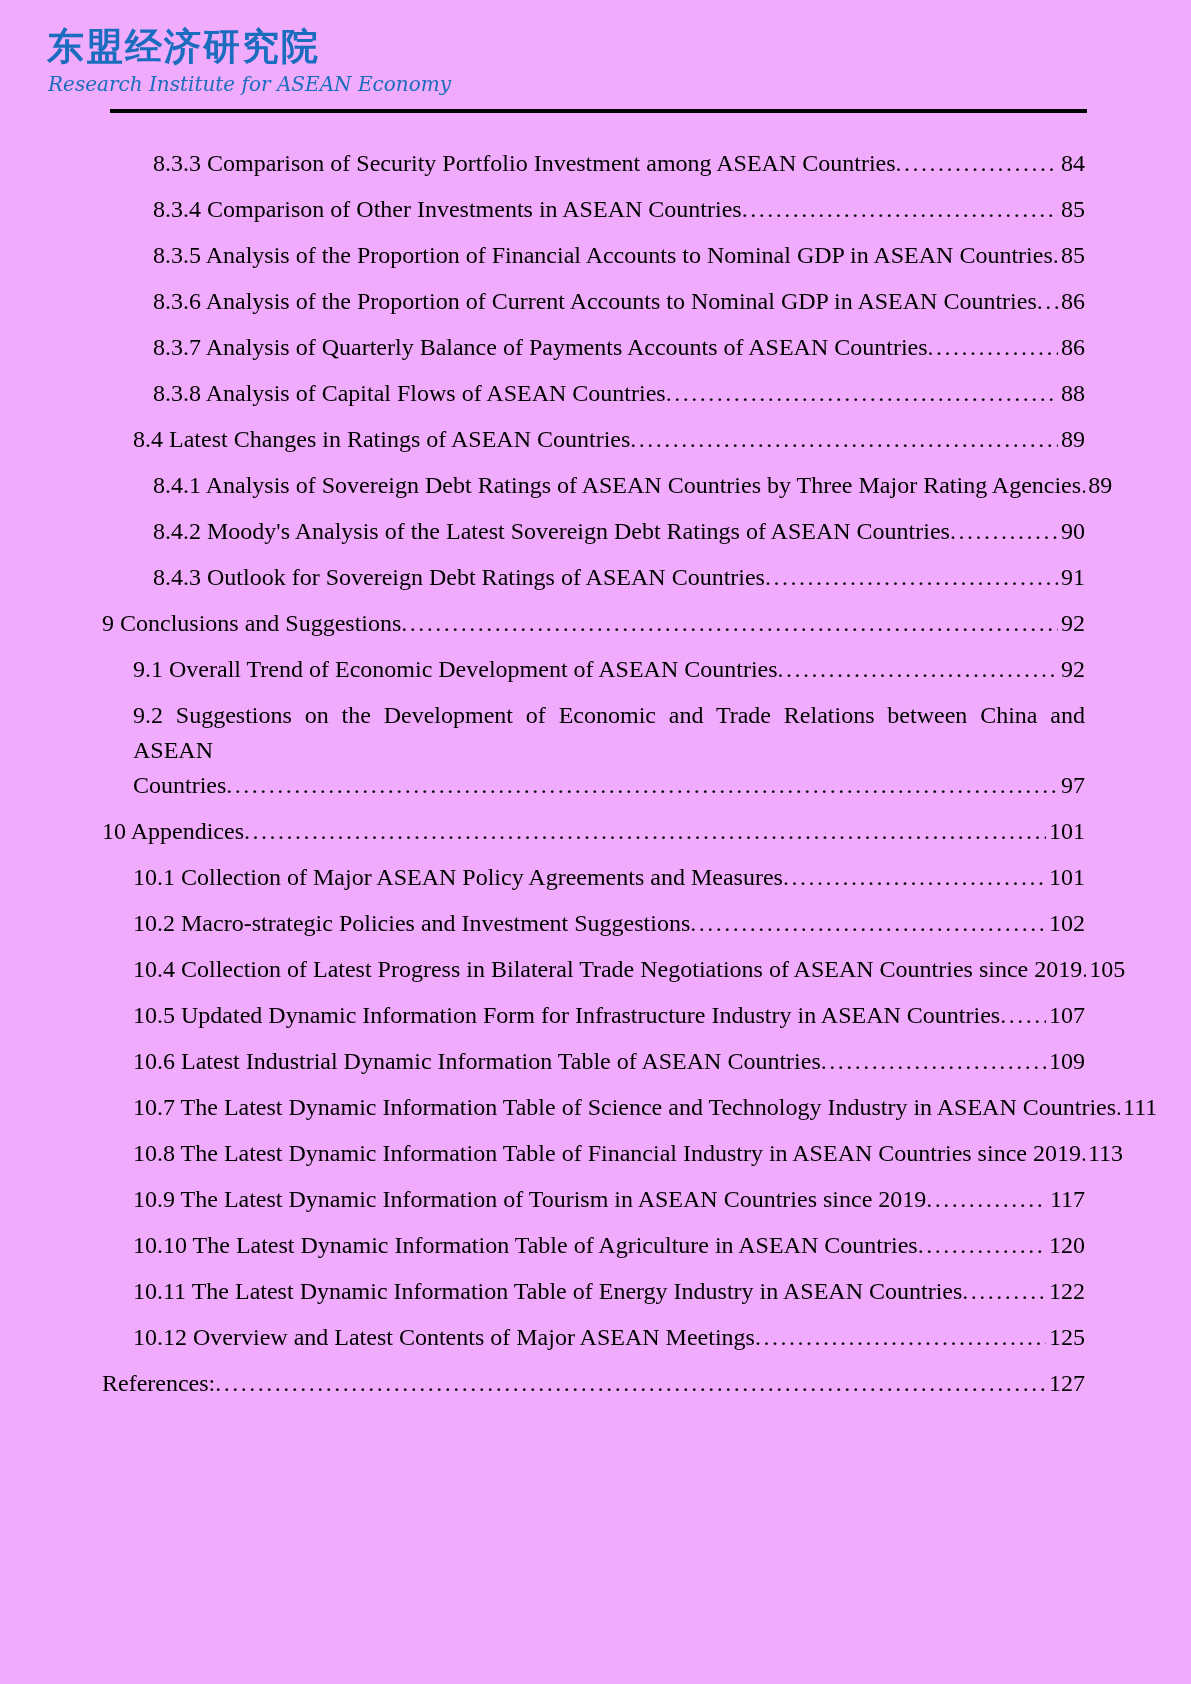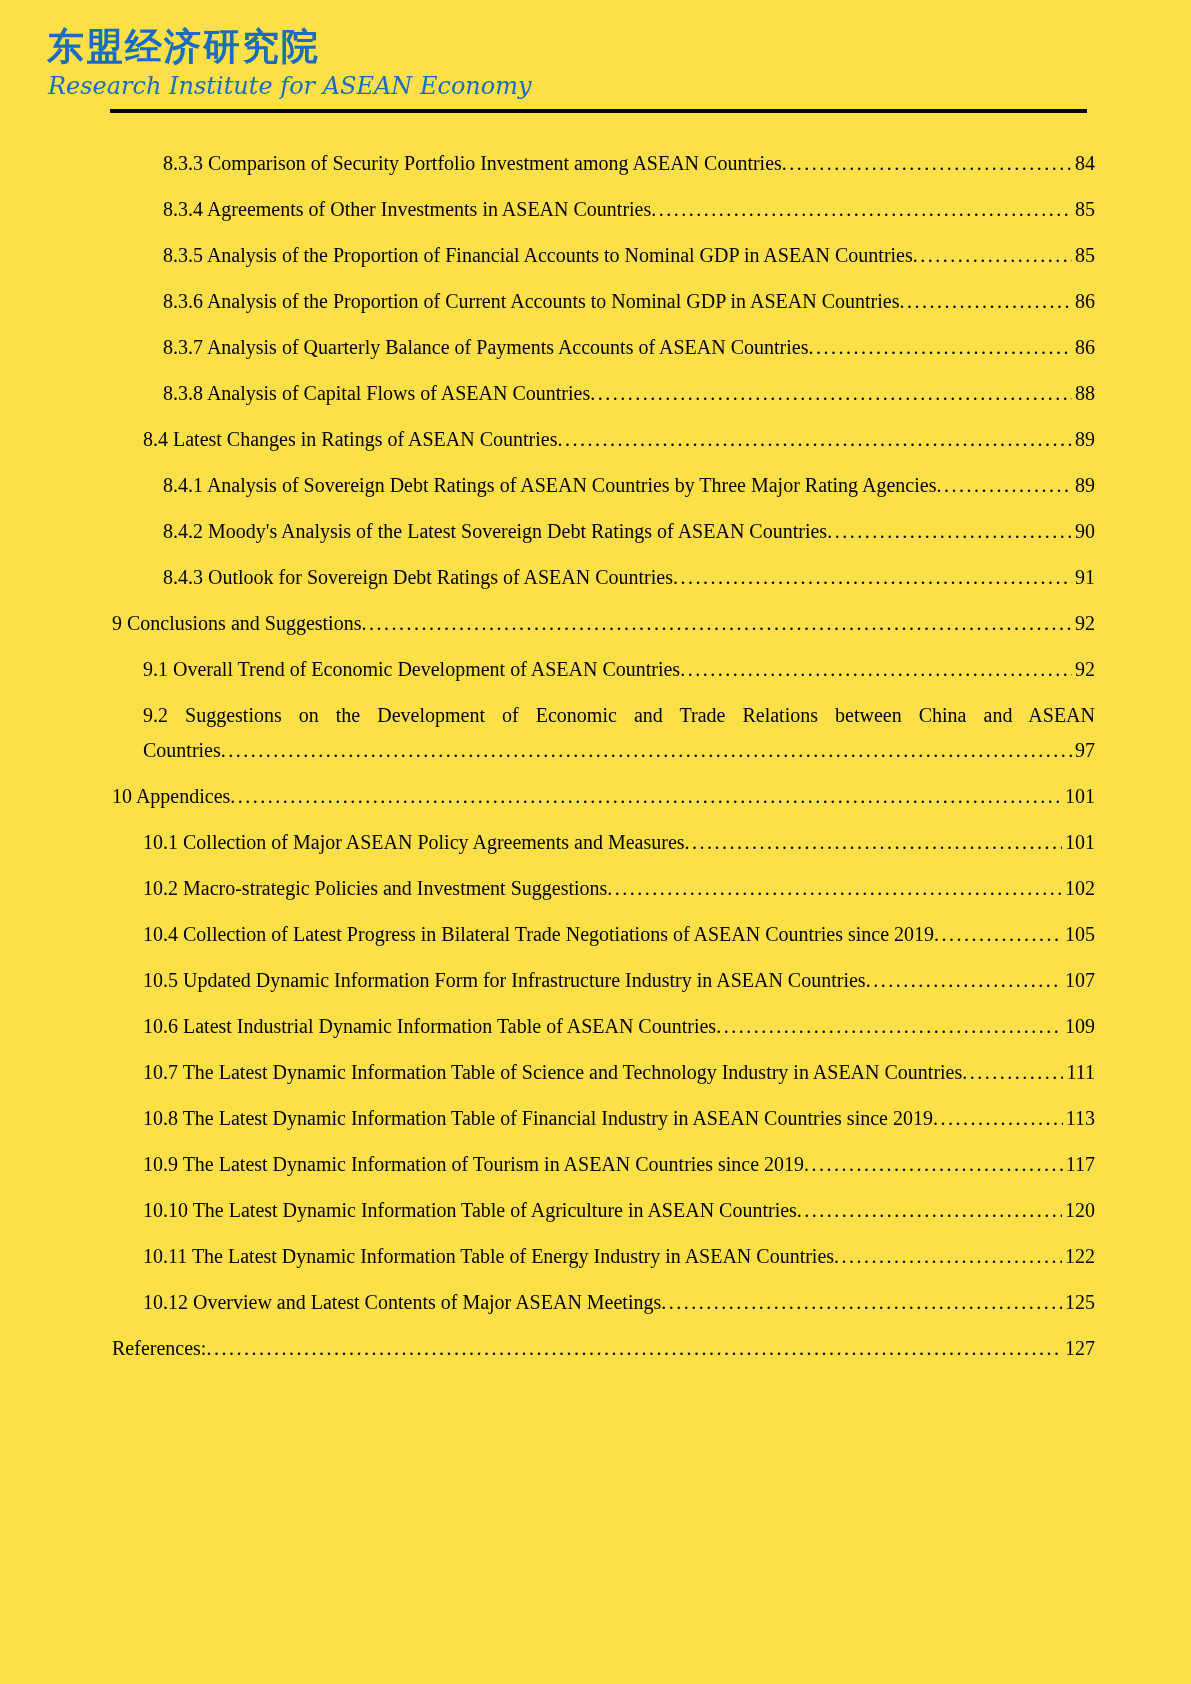--- a/index.html
+++ b/index.html
@@ -1,57 +1,57 @@
 <!DOCTYPE html>
 <html><head>
 <meta charset="utf-8">
 <style>
   html,body { margin:0; padding:0; background:#ffffff; }
   .page {
     position: relative;
     width: 1191px;
     height: 1684px;
-    background: #fde047;
+    background: #f0abfc;
     overflow: hidden;
     font-family: "Liberation Serif", "DejaVu Serif", serif;
     color: #000000;
   }
   
   .logo-cn {
     position: absolute;
     left: 47px;
     top: 22px;
     font-size: 37px;
     font-weight: bold;
     letter-spacing: 2px;
     font-family: "DejaVu Sans", sans-serif;
   }
   .logo-en {
     position: absolute;
     left: 48px;
     top: 72px;
-    font-size: 24px;
+    font-size: 20px;
     font-style: italic;
     font-family: "DejaVu Serif", serif;
   }
   .header-rule {
     position: absolute;
     left: 110px;
     top: 109px;
     width: 977px;
     height: 4px;
     background: #000000;
   }
   
   .toc {
     position: absolute;
-    left: 112px;
+    left: 102px;
     top: 146px;
     width: 983px;
-    font-size: 20px;
+    font-size: 24px;
   }
   .toc-entry {
     display: flex;
     align-items: baseline;
     line-height: 35px;
     margin-bottom: 11px;
   }
   .toc-entry-wrap {
     margin-bottom: 11px;
   }
@@ -99,21 +99,21 @@
     <div class="header-rule" style="background: rgb(0, 0, 0);"></div>
   </header>
 
   <main class="toc" id="toc">
       <div class="toc-entry lvl2">
         <span class="toc-title">8.3.3 Comparison of Security Portfolio Investment among ASEAN Countries</span>
         <span class="leader"></span>
         <span class="pagenum">84</span>
       </div>
       <div class="toc-entry lvl2">
-        <span class="toc-title">8.3.4 Agreements of Other Investments in ASEAN Countries</span>
+        <span class="toc-title">8.3.4 Comparison of Other Investments in ASEAN Countries</span>
         <span class="leader"></span>
         <span class="pagenum">85</span>
       </div>
       <div class="toc-entry lvl2">
         <span class="toc-title">8.3.5 Analysis of the Proportion of Financial Accounts to Nominal GDP in ASEAN Countries</span>
         <span class="leader"></span>
         <span class="pagenum">85</span>
       </div>
       <div class="toc-entry lvl2">
         <span class="toc-title">8.3.6 Analysis of the Proportion of Current Accounts to Nominal GDP in ASEAN Countries</span>

